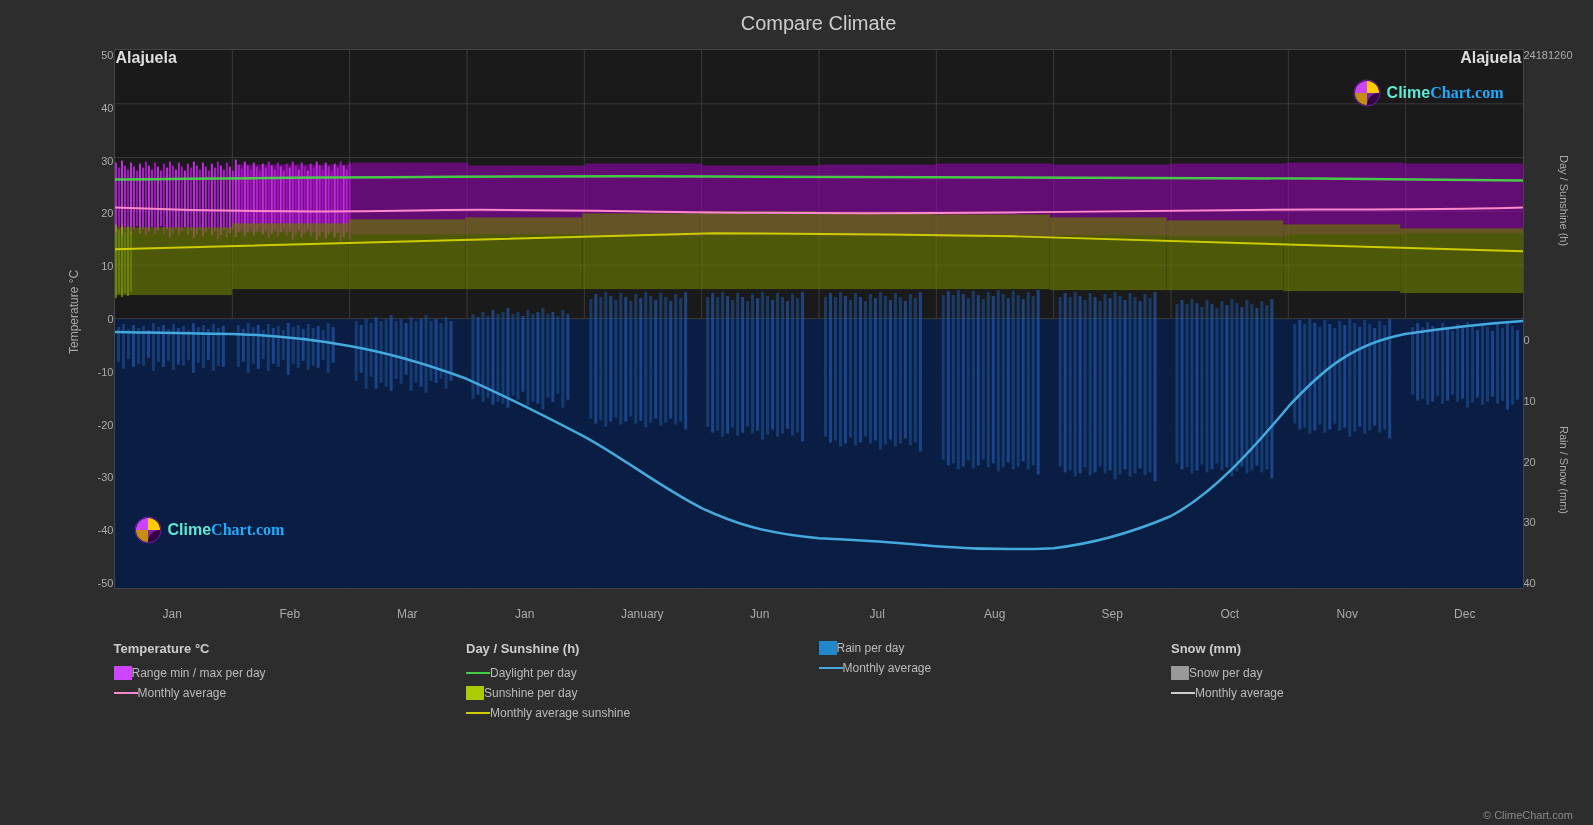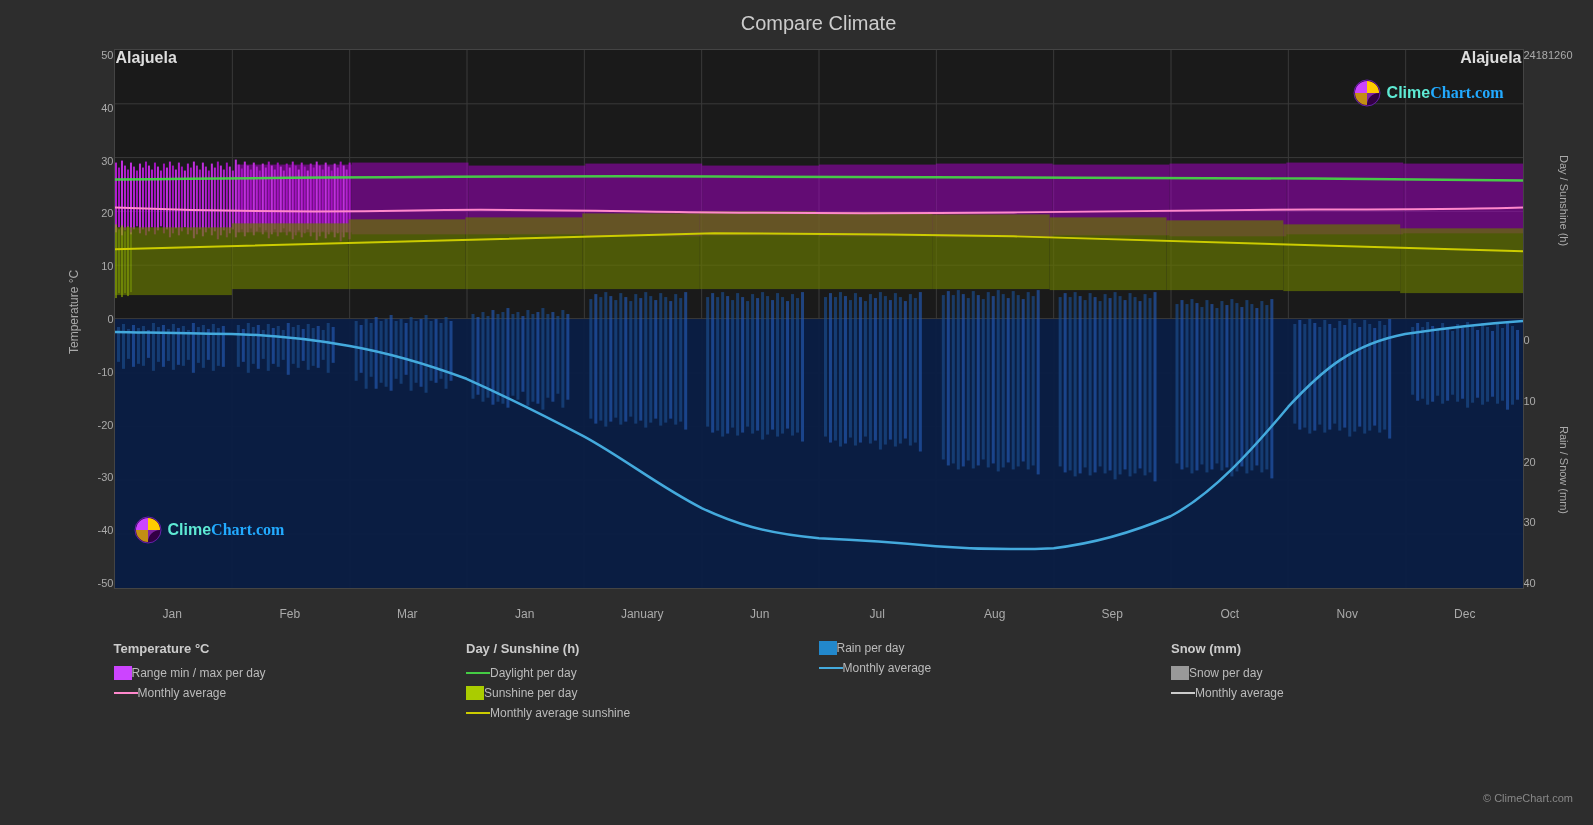--- a/index.html
+++ b/index.html
@@ -142,21 +142,21 @@
       flex-shrink: 0;
     }
     .legend-line {
       width: 24px;
       height: 2px;
       flex-shrink: 0;
     }
     .copyright {
       position: absolute;
       right: 20px;
-      bottom: 21px;
+      bottom: 4px;
       font-size: 11px;
       color: #888;
     }
     svg.chart-svg {
       position: absolute;
       top: 0; left: 0;
       width: 100%; height: 100%;
     }
     .grid-line {
       stroke: #3a3a3a;

